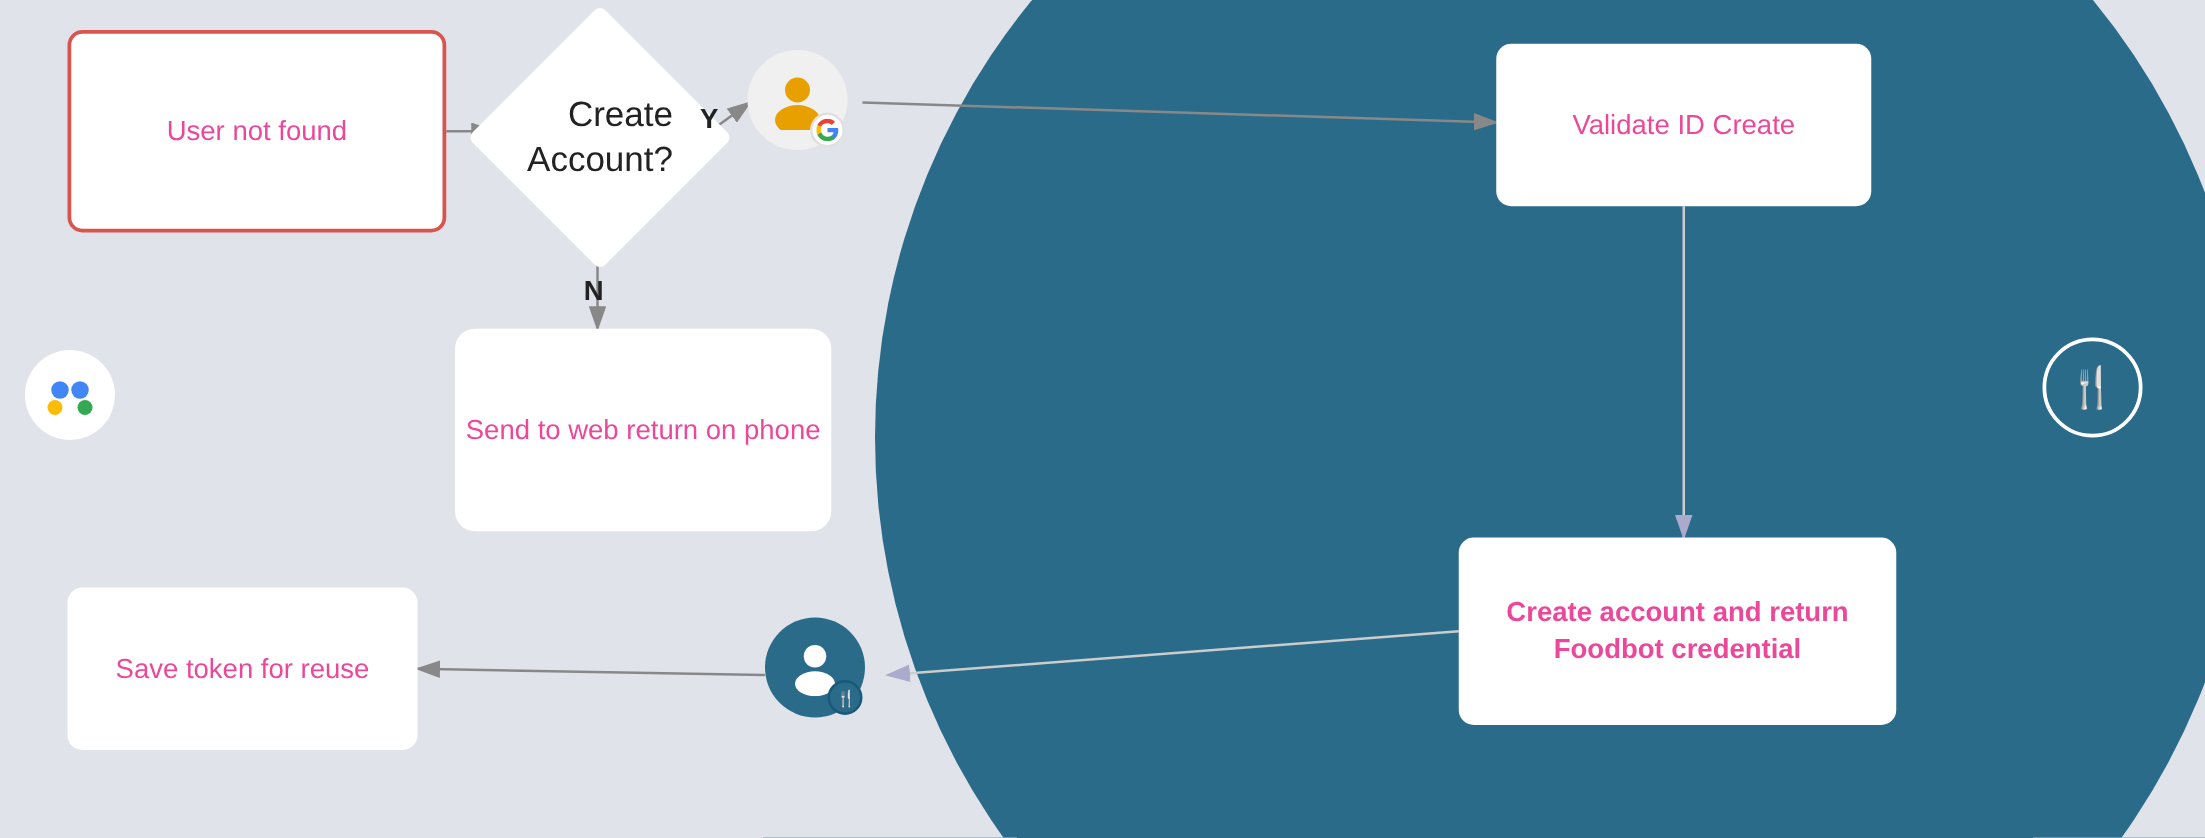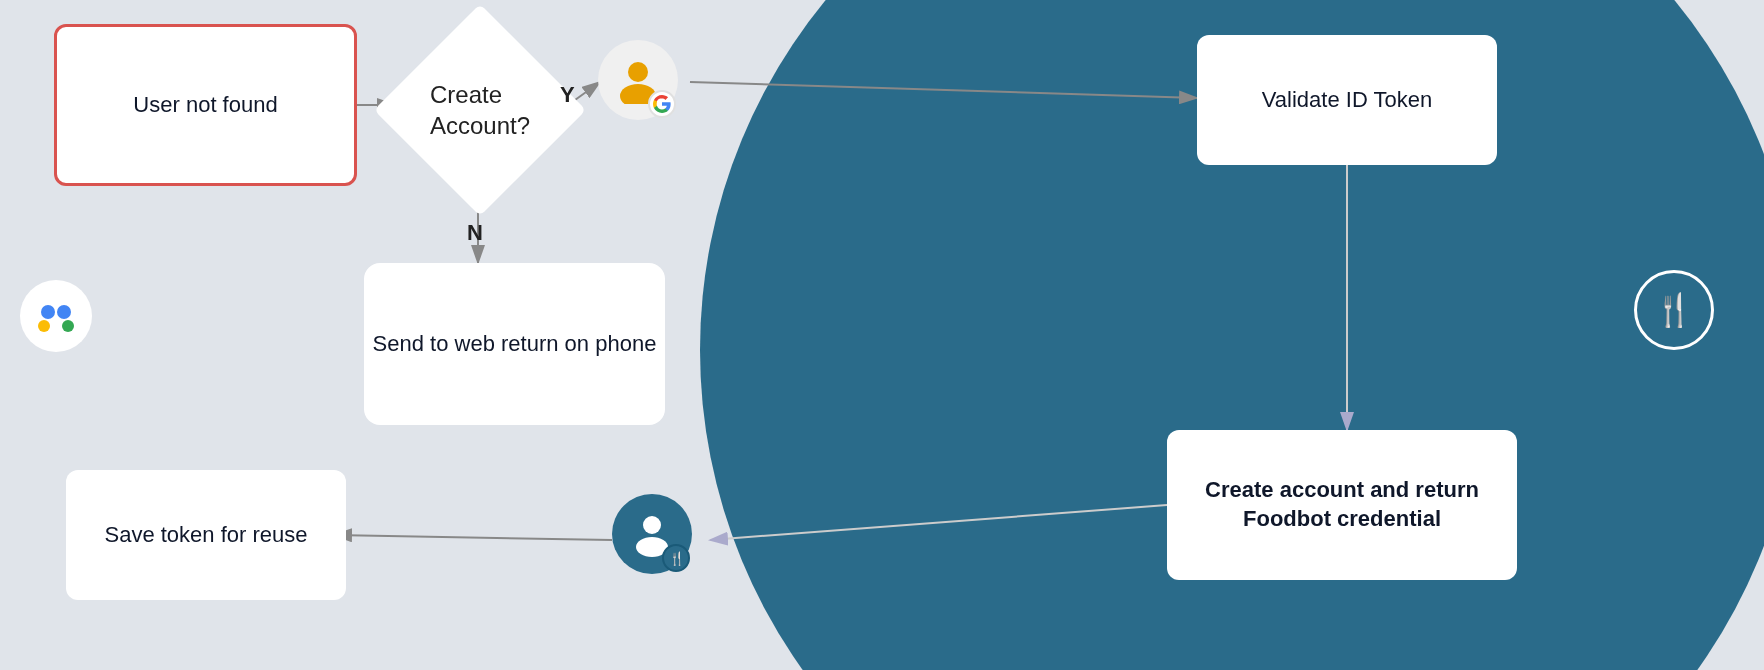--- a/index.html
+++ b/index.html
@@ -32,21 +32,21 @@
     .node {
       position: absolute;
       background: #fff;
       border-radius: 12px;
       display: flex;
       align-items: center;
       justify-content: center;
       text-align: center;
       font-size: 22px;
       font-weight: 400;
-      color: #0f172a;
+      color: #ec4899;
       line-height: 1.3;
     }
 
     .node-user-not-found {
       left: 54px;
       top: 24px;
       width: 303px;
       height: 162px;
       border: 3px solid #d9534f;
     }
@@ -72,21 +72,20 @@
       width: 350px;
       height: 150px;
       font-weight: bold;
     }
 
     .node-save-token {
       left: 54px;
       top: 470px;
       width: 280px;
       height: 130px;
-      margin-left: 12px;
     }
 
     
     .diamond-container {
       position: absolute;
       left: 390px;
       top: 20px;
       width: 180px;
       height: 180px;
     }
@@ -102,22 +101,22 @@
       border-radius: 6px;
     }
 
     .diamond-label {
       position: absolute;
       top: 0; left: 0;
       width: 100%; height: 100%;
       display: flex;
       align-items: center;
       justify-content: center;
-      text-align: left;
-      font-size: 24px;
+      text-align: right;
+      font-size: 28px;
       font-weight: 500;
       color: #222;
       z-index: 2;
       line-height: 1.3;
     }
 
     
     svg.arrows {
       position: absolute;
       top: 0; left: 0;
@@ -318,21 +317,21 @@
       </svg>
     </div>
   </div>
 </div>
 
 <div class="node node-send-to-web">
   <span>Send to web return on phone</span>
 </div>
 
 <div class="node node-validate-id">
-  <span>Validate ID Token</span>
+  <span>Validate ID Create</span>
 </div>
 
 <div class="node node-create-account">
   <span>Create account and return Foodbot credential</span>
 </div>
 
 <div class="node node-save-token">
   <span>Save token for reuse</span>
 </div>
 

